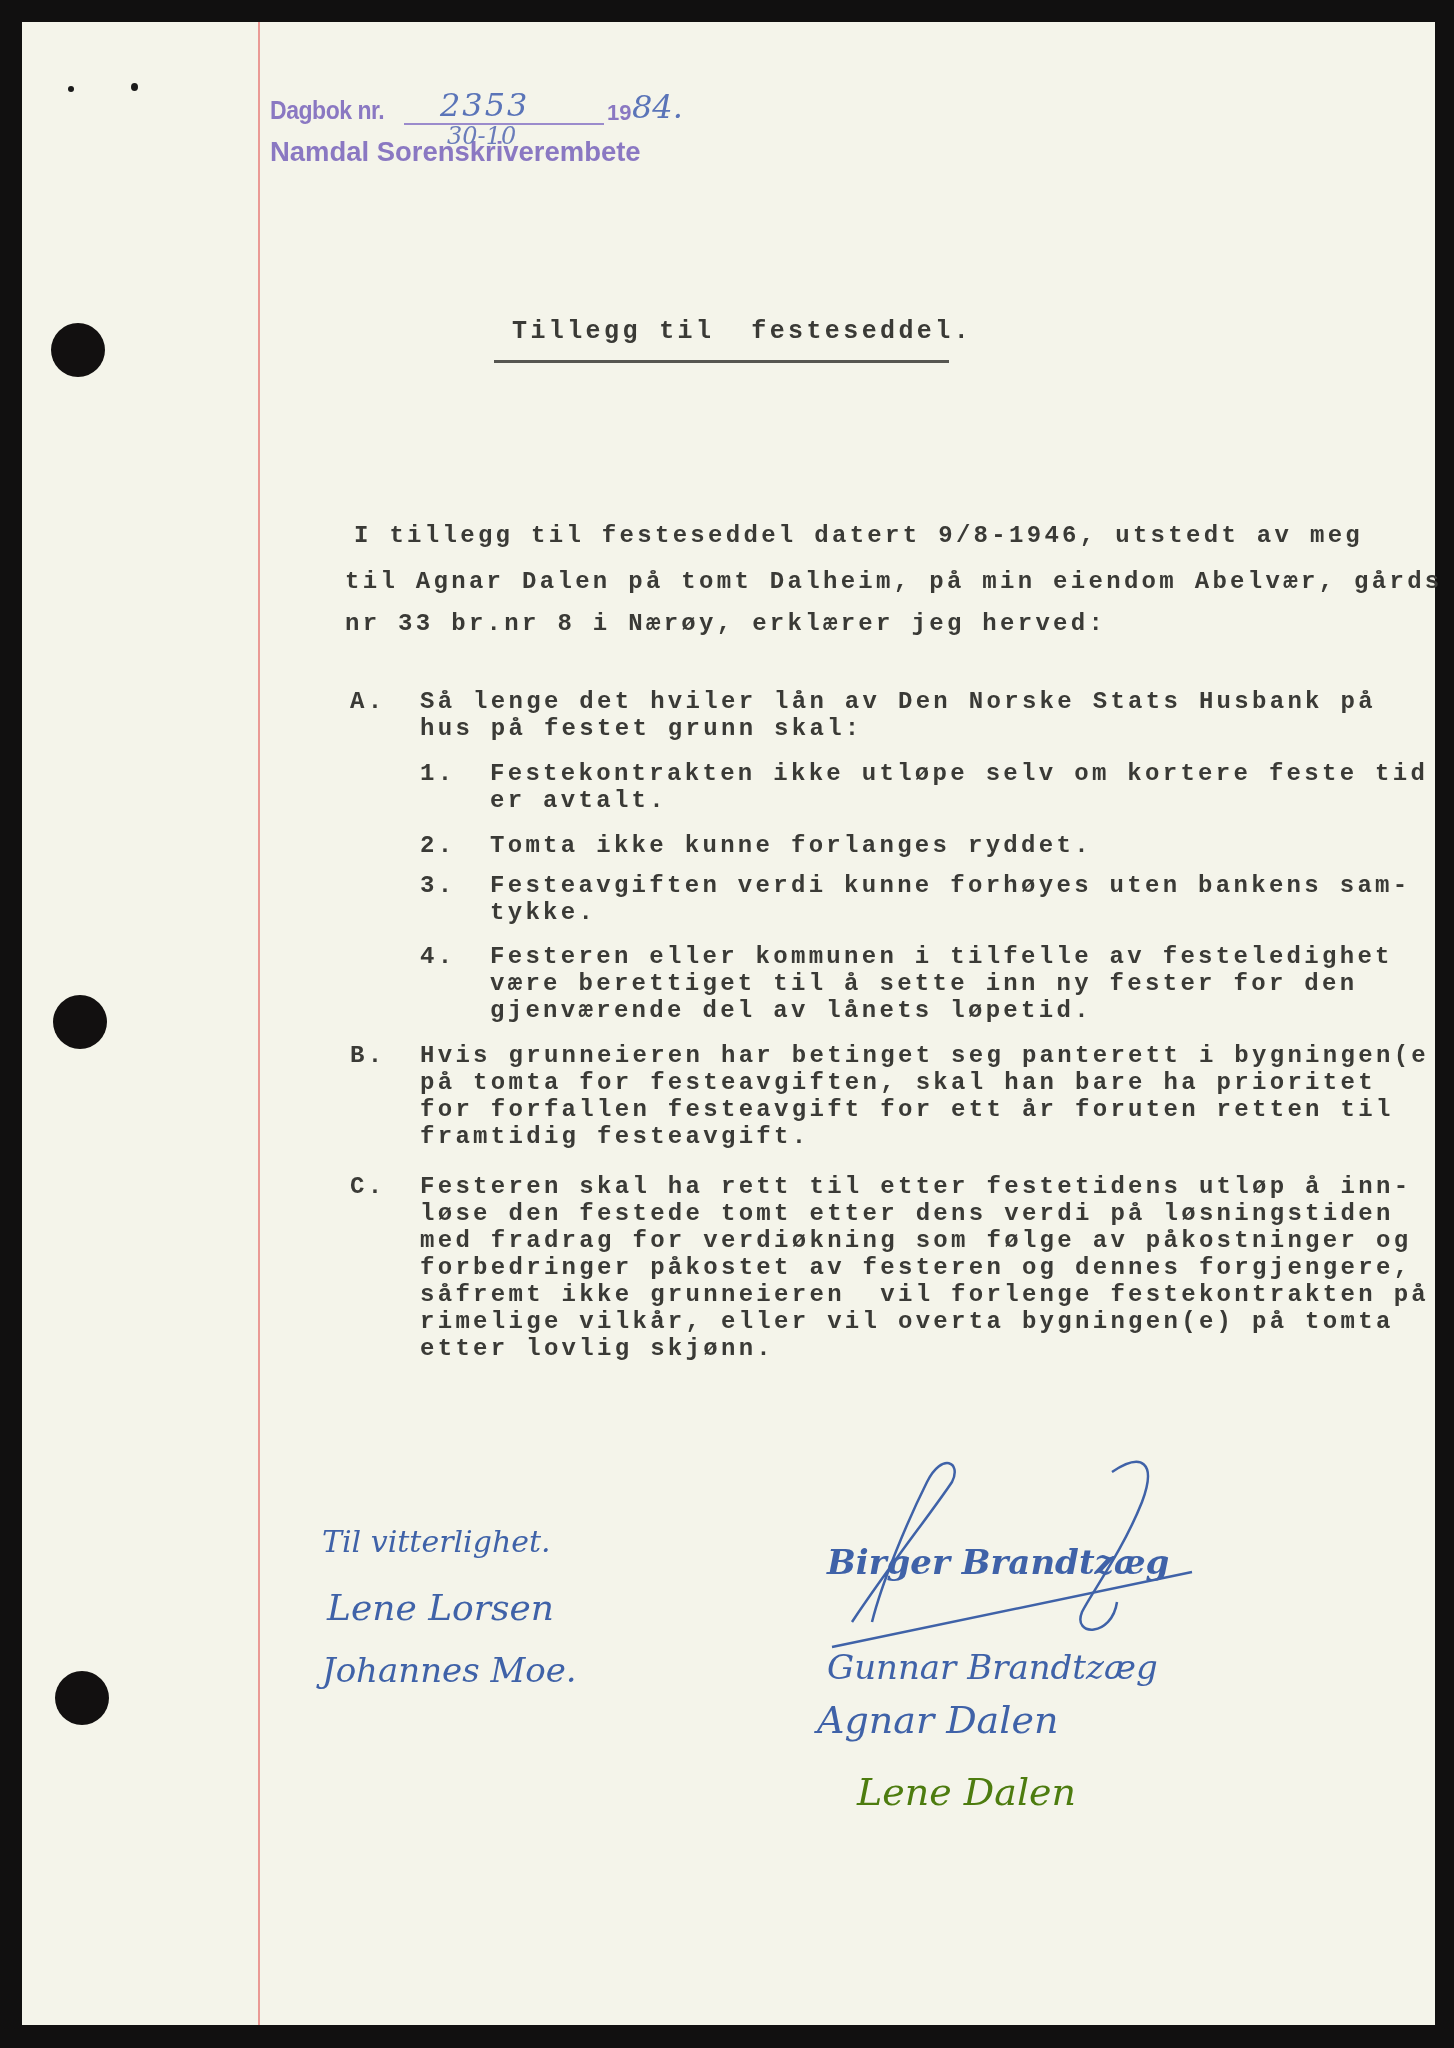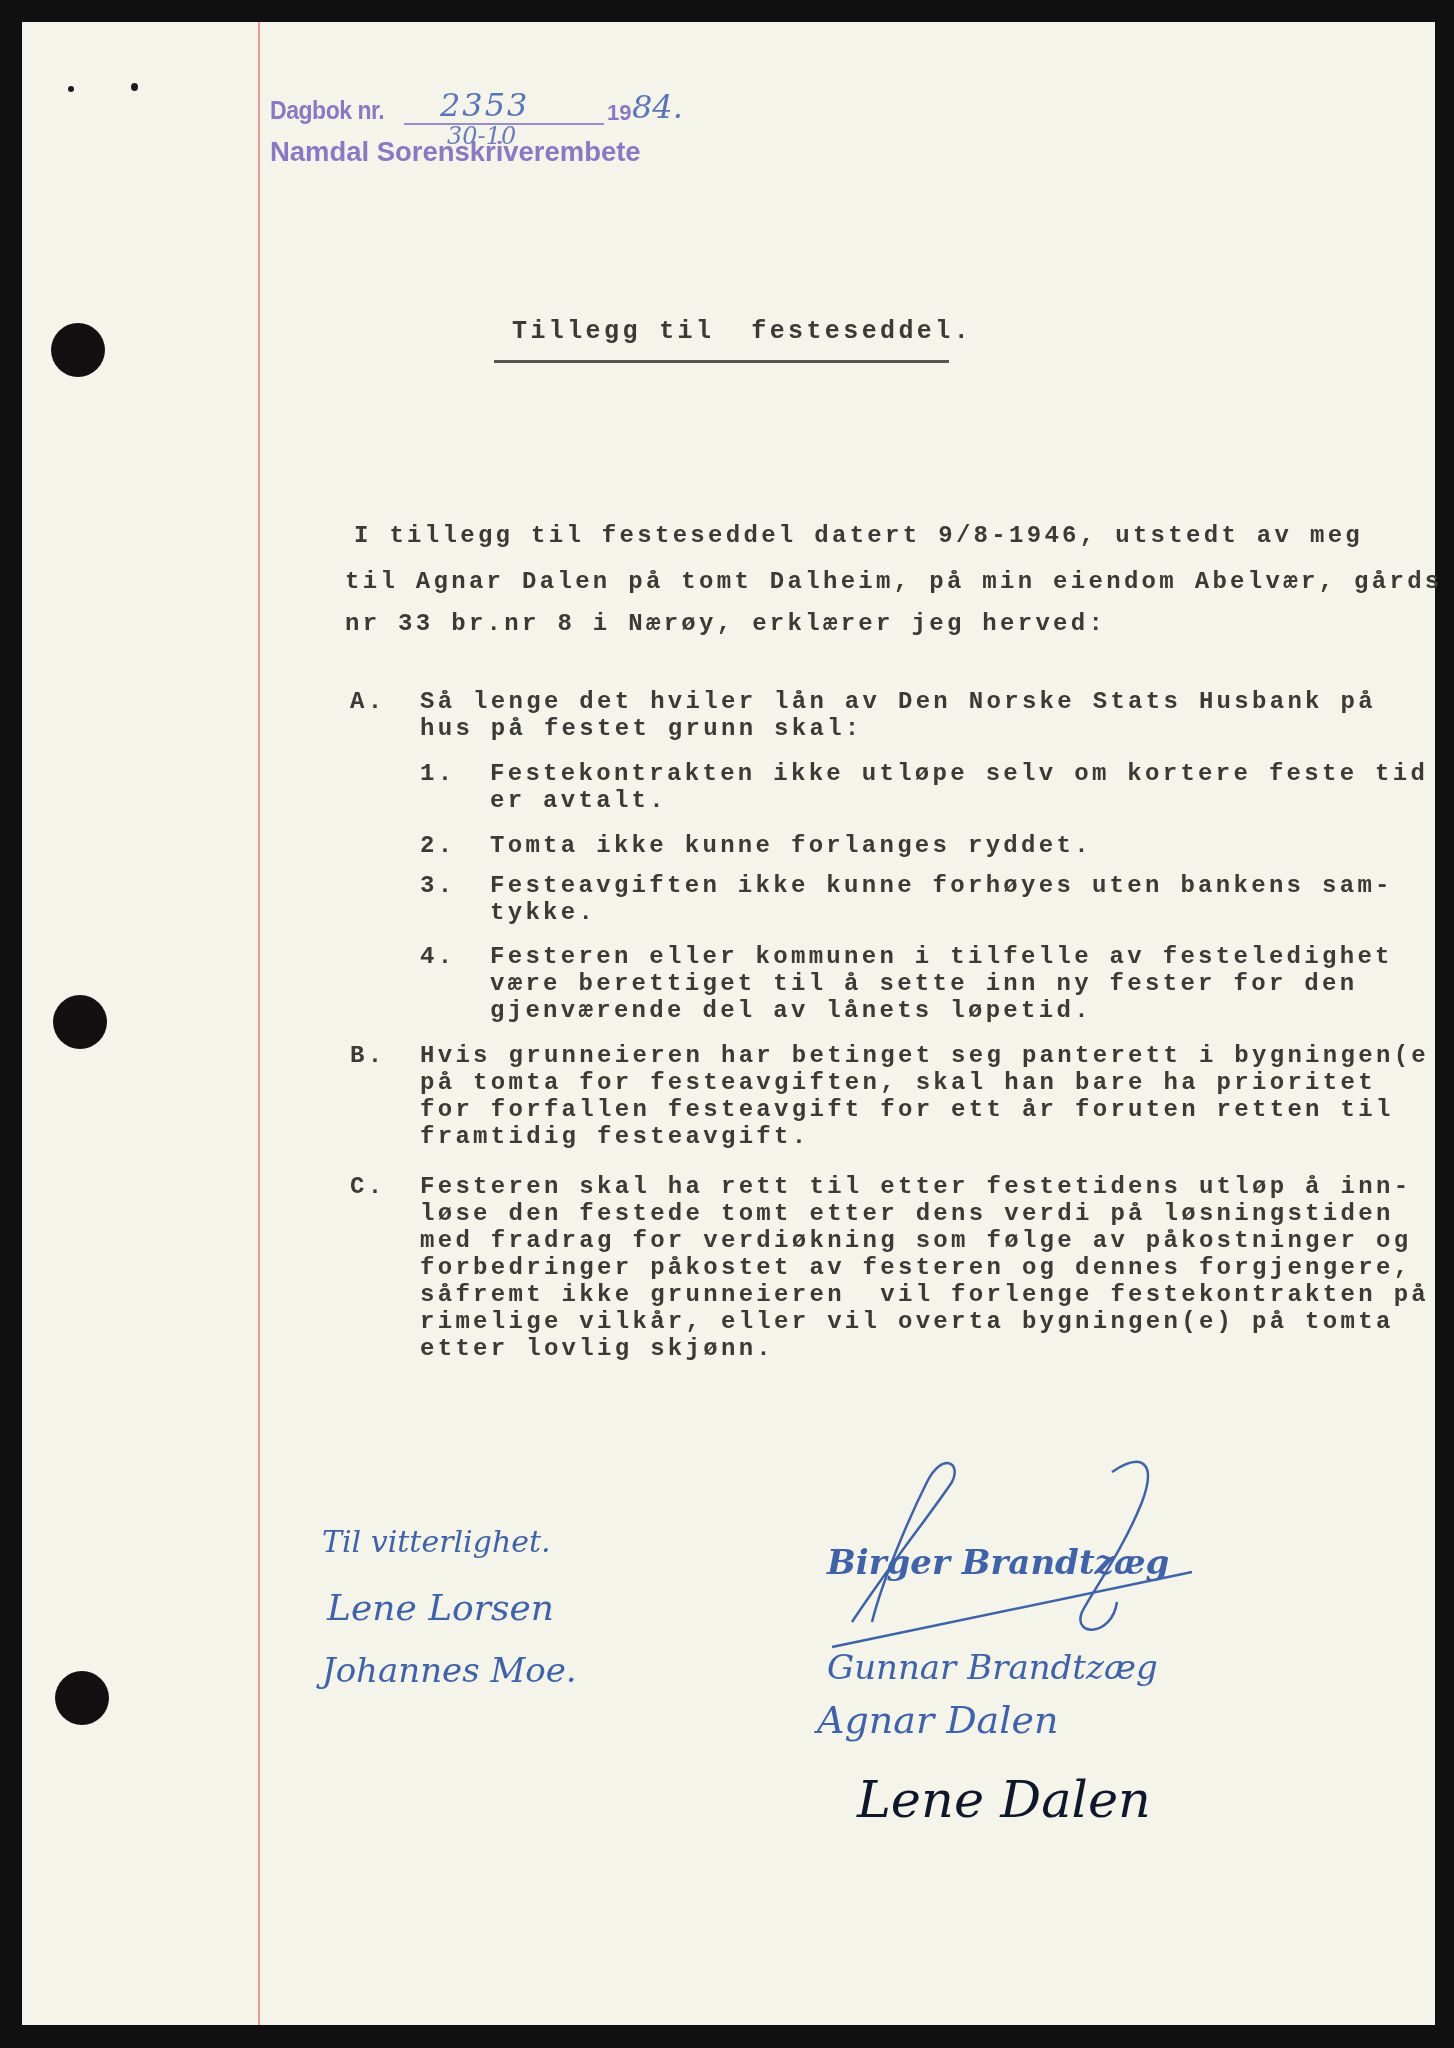--- a/index.html
+++ b/index.html
@@ -55,21 +55,21 @@
     <div class="tw" style="left:398px;top:693px">hus på festet grunn skal:</div>
 
     <div class="tw" style="left:398px;top:738px">1.</div>
     <div class="tw" style="left:468px;top:738px">Festekontrakten ikke utløpe selv om kortere feste tid</div>
     <div class="tw" style="left:468px;top:765px">er avtalt.</div>
 
     <div class="tw" style="left:398px;top:810px">2.</div>
     <div class="tw" style="left:468px;top:810px">Tomta ikke kunne forlanges ryddet.</div>
 
     <div class="tw" style="left:398px;top:850px">3.</div>
-    <div class="tw" style="left:468px;top:850px">Festeavgiften ikke kunne forhøyes uten bankens sam-</div>
+    <div class="tw" style="left:468px;top:850px">Festeavgiften verdi kunne forhøyes uten bankens sam-</div>
     <div class="tw" style="left:468px;top:877px">tykke.</div>
 
     <div class="tw" style="left:398px;top:921px">4.</div>
     <div class="tw" style="left:468px;top:921px">Festeren eller kommunen i tilfelle av festeledighet</div>
     <div class="tw" style="left:468px;top:948px">være berettiget til å sette inn ny fester for den</div>
     <div class="tw" style="left:468px;top:975px">gjenværende del av lånets løpetid.</div>
   </div>
 
   <div>
     <div class="tw" style="left:328px;top:1020px">B.</div>
@@ -99,15 +99,15 @@
 
   <div>
     <svg style="position:absolute;left:790px;top:1430px" width="420" height="200">
       <path d="M40 170 C 80 110, 120 60, 140 30 C 150 10, 130 0, 115 30 C 95 70, 70 130, 60 170" fill="none" stroke="#3f62a8" stroke-width="2.5"></path>
       <path d="M300 20 C 330 0, 345 10, 330 50 C 310 100, 280 140, 270 160 C 260 185, 300 185, 305 150" fill="none" stroke="#3f62a8" stroke-width="2.5"></path>
       <path d="M20 195 L 380 120" fill="none" stroke="#3f62a8" stroke-width="2.5"></path>
     </svg>
     <div class="sig" style="left:805px;top:1520px;font-size:34px;font-weight:bold">Birger Brandtzæg</div>
     <div class="sig" style="left:805px;top:1625px;font-size:34px">Gunnar Brandtzæg</div>
     <div class="sig" style="left:795px;top:1676px;font-size:38px">Agnar Dalen</div>
-    <div class="sig" style="left:835px;top:1748px;font-size:51px;color:#0f172a">Lene Dalen</div>
+    <div class="sig" style="left:835px;top:1748px;font-size:38px;color:#4d7c0f">Lene Dalen</div>
   </div>
 </div>
 
 </body></html>

